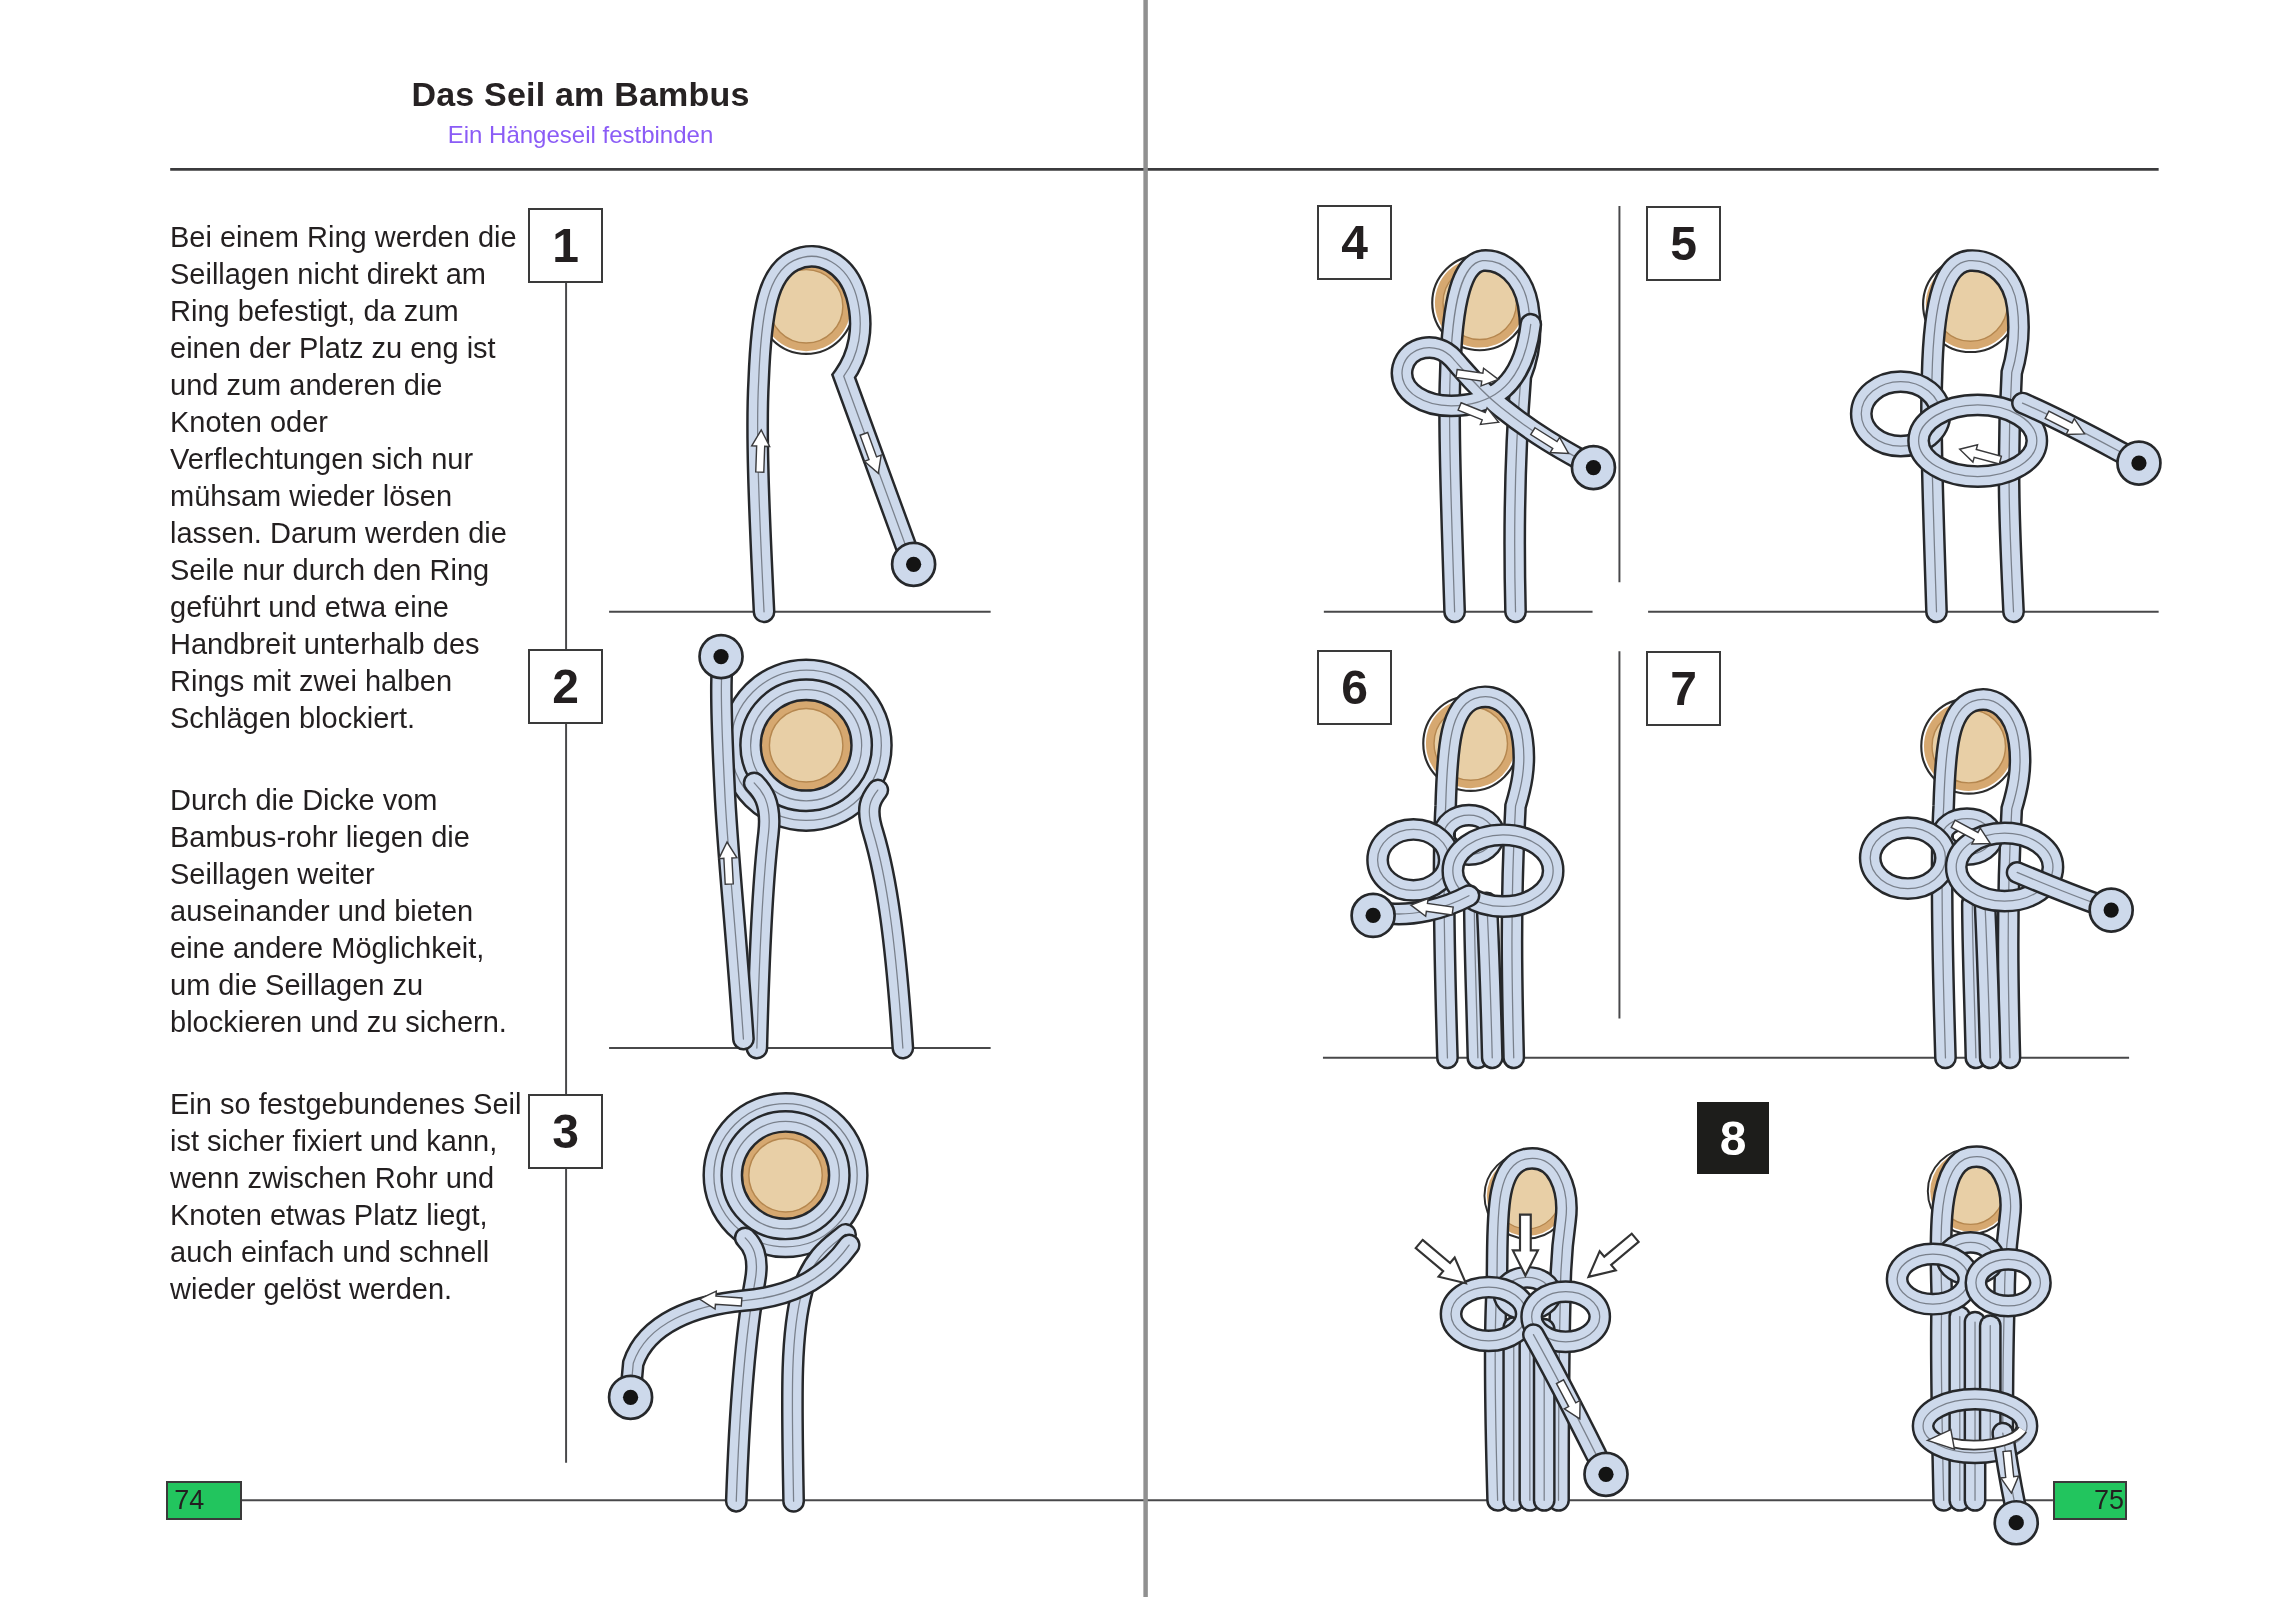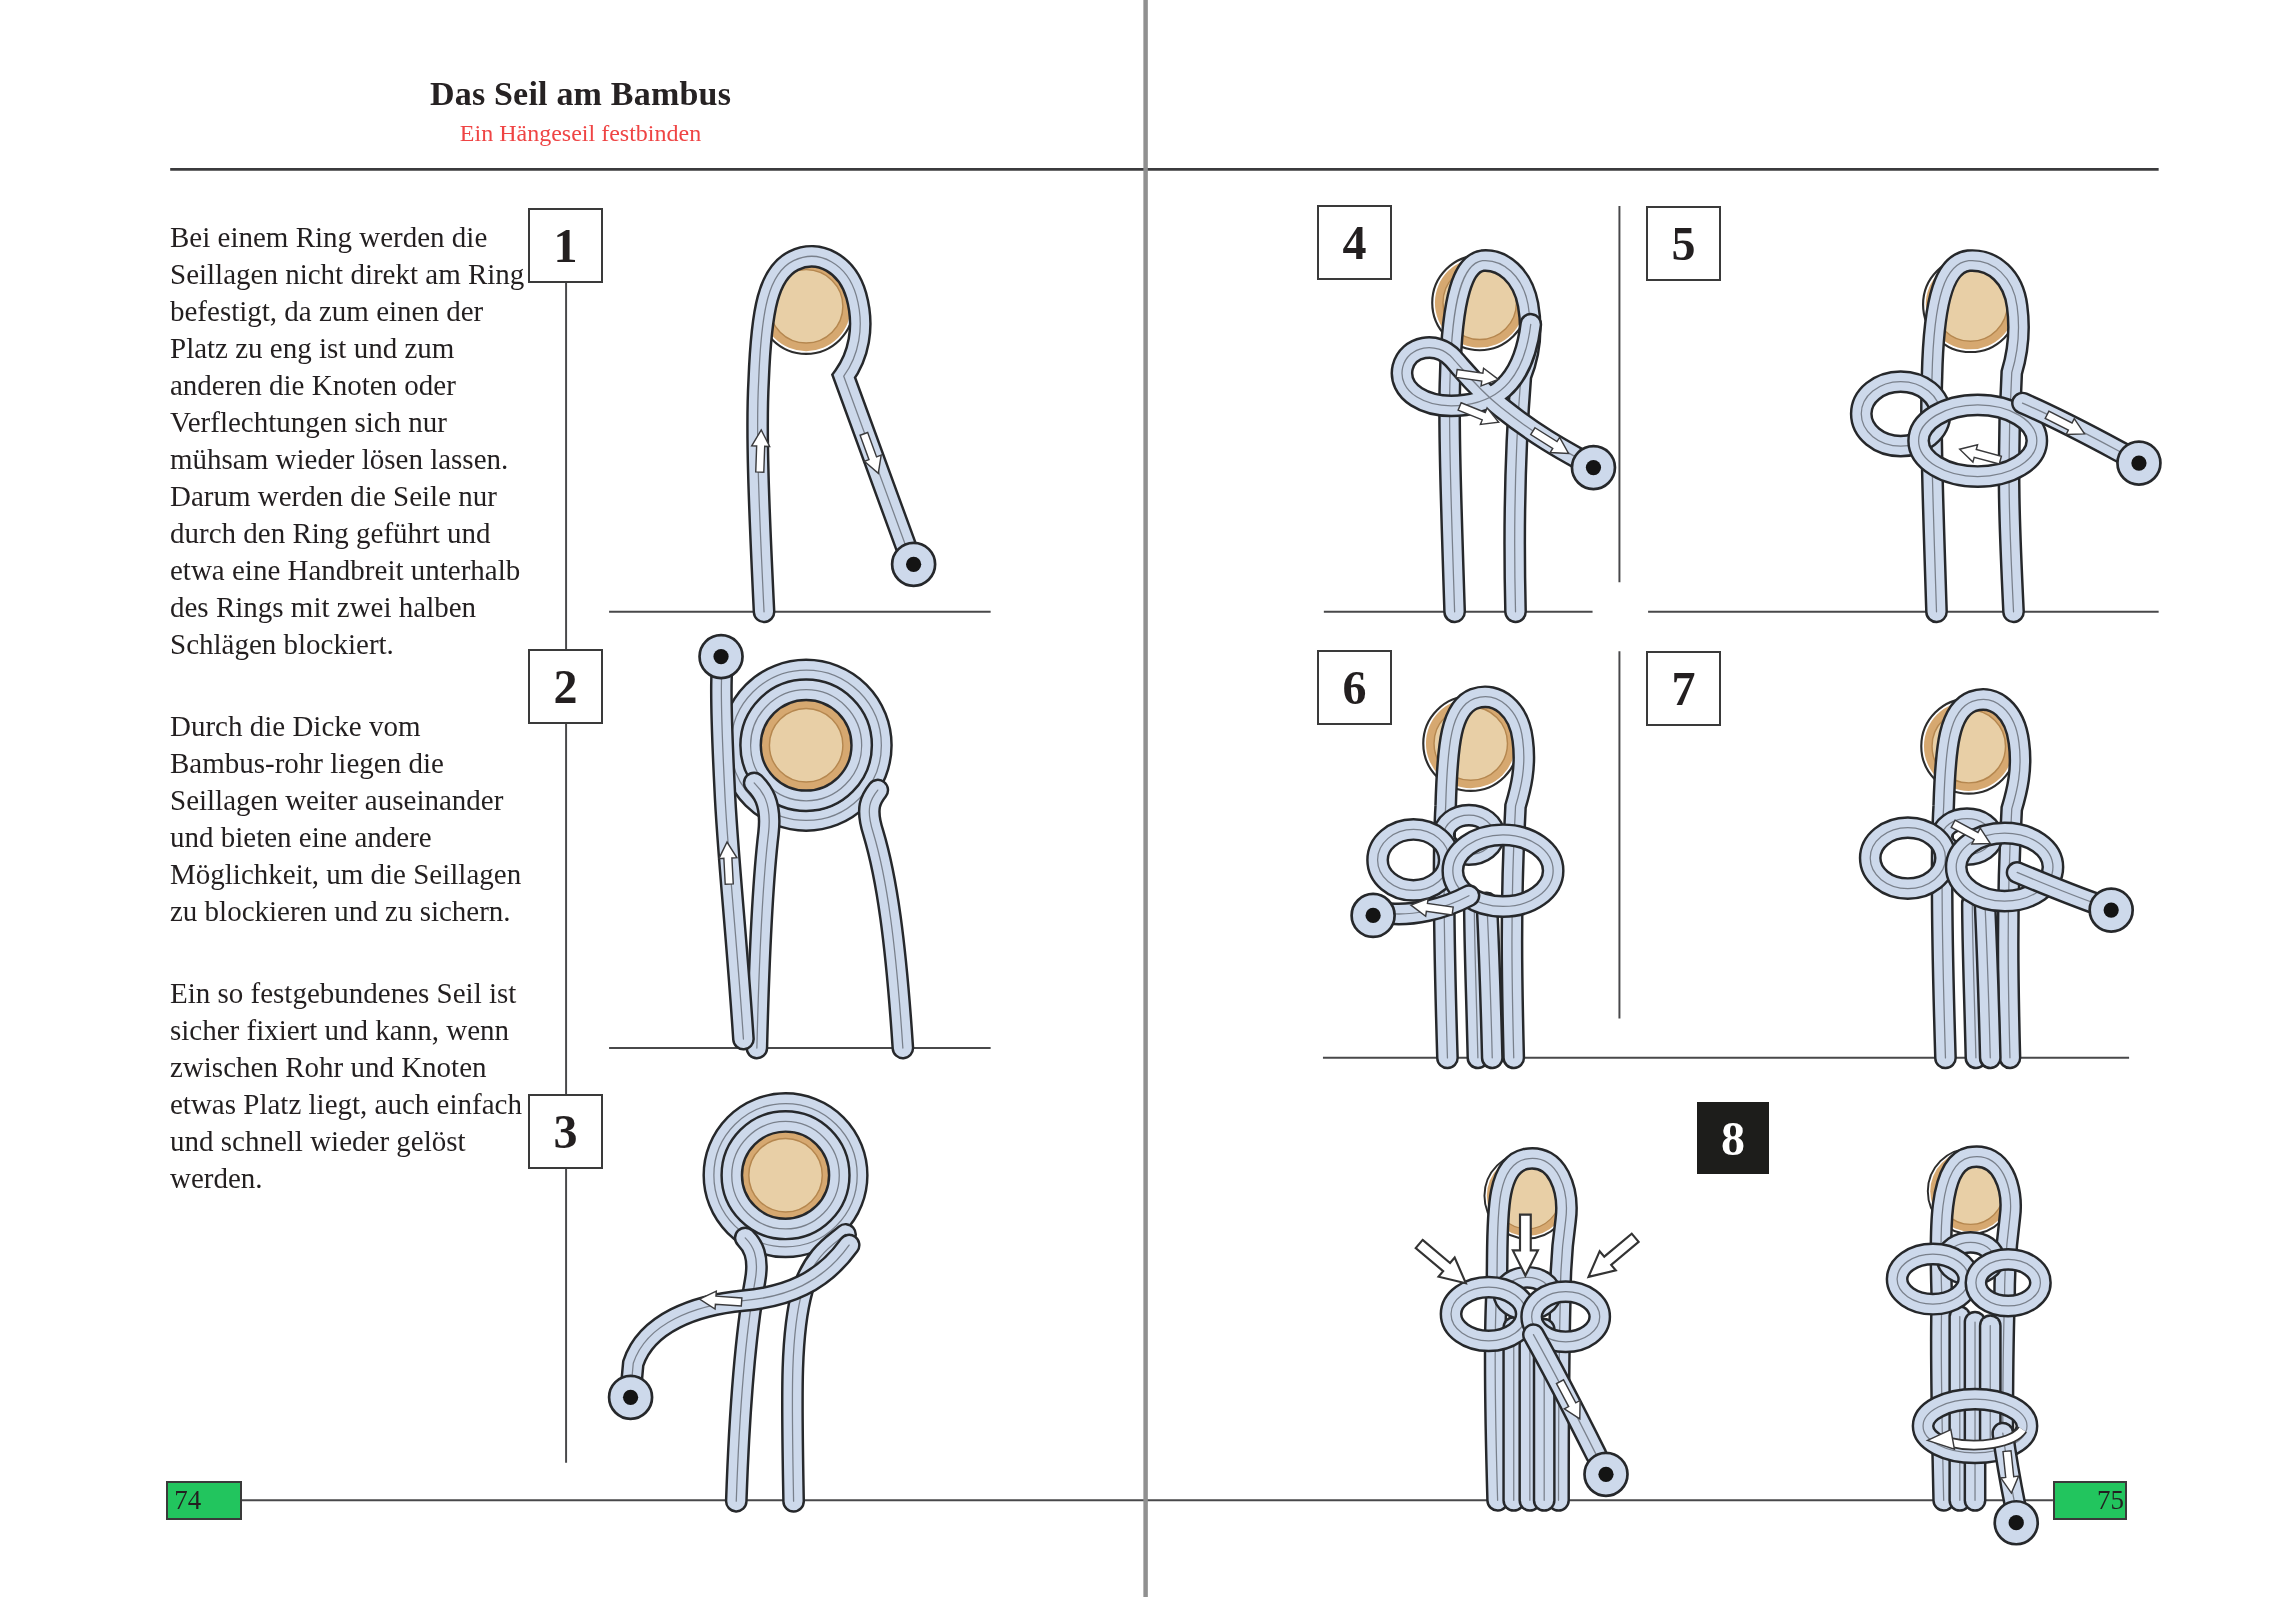--- a/index.html
+++ b/index.html
@@ -1,22 +1,22 @@
 <!DOCTYPE html>
 <html style="--rope: #cdd9eb; --ropeEdge: #26282b; --ringBand: #d6a870; --ringFill: #e8cfa6; --ringInnerEdge: #b5874f; --fold: #909090; --text: #231f20; --stepBoxBorder: #3a3a3a; --step8Bg: #1d1d1b; --step8Text: #ffffff;font-size:14.3px"><head>
 <meta charset="utf-8">
 <style>
   html,body{margin:0;padding:0;background:#e8e8e8;}
   .spread{position:relative;width:2293px;height:1598px;background:#ffffff;overflow:hidden;
-          font-family:Liberation Serif, serif;color:var(--text,#231f20);}
+          font-family:Liberation Sans, sans-serif;color:var(--text,#231f20);}
   .art{position:absolute;left:0;top:0;width:2293px;height:1598px;}
 
   .title-block{position:absolute;left:312px;top:75px;width:537px;text-align:center;}
   .title-block h1{margin:0;font-size:34px;font-weight:600;letter-spacing:0.2px;color:#262223;}
-  .title-block h2{margin:7.2px 0 0 0;font-size:24px;font-weight:400;color:#ef4444;}
+  .title-block h2{margin:7.2px 0 0 0;font-size:24px;font-weight:400;color:#8b5cf6;}
 
   .body-col{position:absolute;left:170px;top:211px;width:355px;font-size:29px;line-height:37px;}
   .body-col p{margin:8px 0 45px 0;}
 
   .step-box{position:absolute;width:75px;height:75px;background:#ffffff;border:2.7px solid #3a3a3a;
             display:flex;align-items:center;justify-content:center;
             font-size:48px;font-weight:bold;color:#231f20;box-sizing:border-box;z-index:3;}
   .step-box.inverse{background:#1d1d1b;color:#ffffff;border-color:#1d1d1b;width:72px;height:72px;}
 
   .page-num{position:absolute;height:39px;background:#22c55e;border:2.2px solid #3a3a3a;

